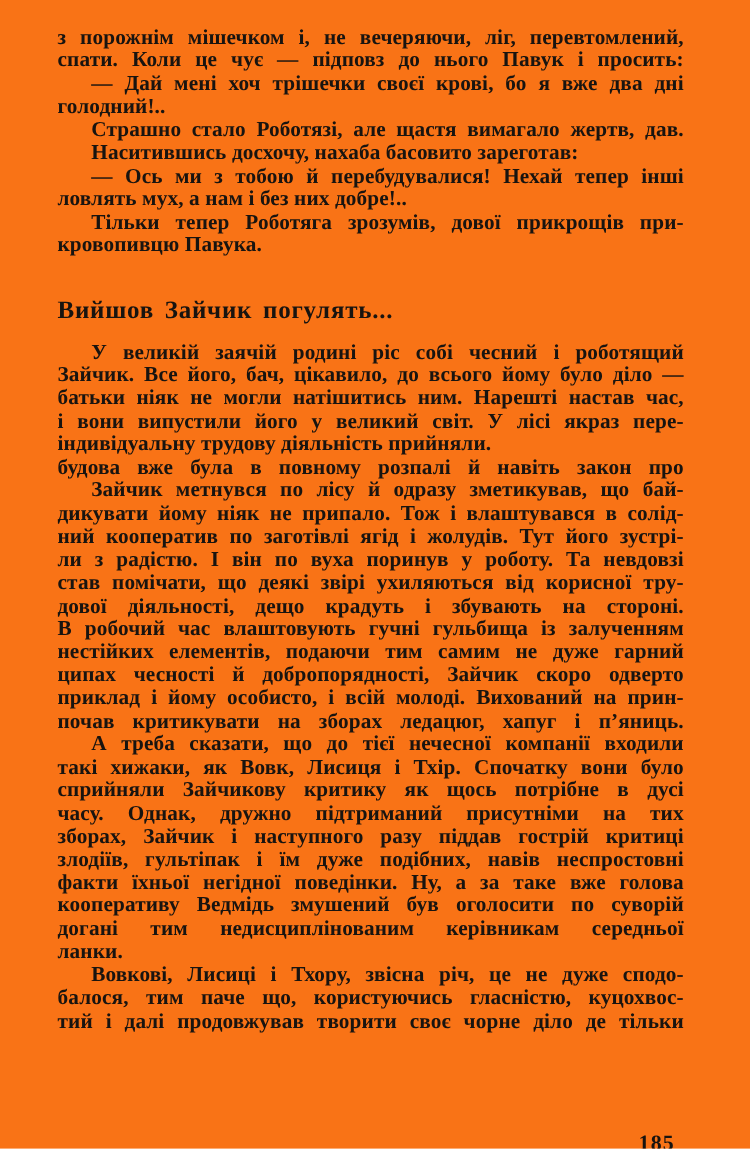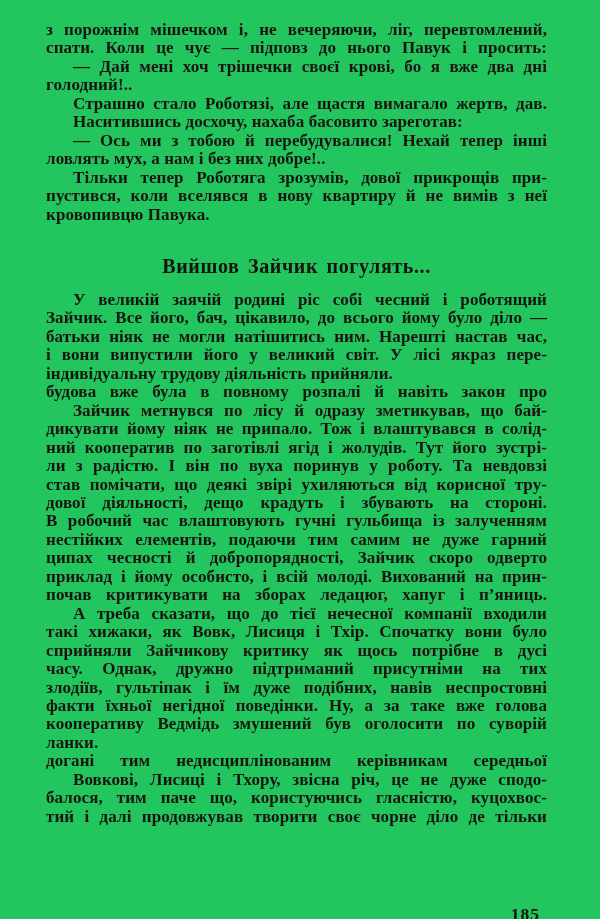--- a/index.html
+++ b/index.html
@@ -31,52 +31,51 @@
     white-space: normal;
   }
   .line.j {
     text-align: justify;
     text-align-last: justify;
   }
   .line.i {
     text-indent: 27px;
   }
   .story-heading {
-    text-align: center;
+    text-align: left;
     font-size: 20px;
     line-height: 24px;
     margin-top: 30px;
     margin-bottom: 13px;
     letter-spacing: 0.6px;
     word-spacing: 3px;
   }
   .page-number {
     position: absolute;
     right: 60px;
     top: 904px;
     font-size: 17.5px;
     letter-spacing: 1px;
   }
 </style>
 </head>
 <body>
 
-<div class="book-page" style="background: #22c55e; color: rgb(24, 20, 16);">
+<div class="book-page" style="background: #f97316; color: rgb(24, 20, 16);">
   <div class="text-col">
     <div>
         <div class="line j">з порожнім мішечком і, не вечеряючи, ліг, перевтомлений,</div>
         <div class="line j">спати. Коли це чує — підповз до нього Павук і просить:</div>
         <div class="line j i">— Дай мені хоч трішечки своєї крові, бо я вже два дні</div>
         <div class="line">голодний!..</div>
         <div class="line j i">Страшно стало Роботязі, але щастя вимагало жертв, дав.</div>
         <div class="line i">Наситившись досхочу, нахаба басовито зареготав:</div>
         <div class="line j i">— Ось ми з тобою й перебудувалися! Нехай тепер інші</div>
         <div class="line">ловлять мух, а нам і без них добре!..</div>
         <div class="line j i">Тільки тепер Роботяга зрозумів, дової прикрощів при-</div>
-        <div class="line j">пустився, коли вселявся в нову квартиру й не вимів з неї</div>
         <div class="line">кровопивцю Павука.</div>
       </div>
     <div class="story-heading">Вийшов Зайчик погулять...</div>
     <div>
         <div class="line j i">У великій заячій родині ріс собі чесний і роботящий</div>
         <div class="line j">Зайчик. Все його, бач, цікавило, до всього йому було діло —</div>
         <div class="line j">батьки ніяк не могли натішитись ним. Нарешті настав час,</div>
         <div class="line j">і вони випустили його у великий світ. У лісі якраз пере-</div>
         <div class="line">індивідуальну трудову діяльність прийняли.</div>
         <div class="line j">будова вже була в повному розпалі й навіть закон про</div>
@@ -88,24 +87,25 @@
         <div class="line j">дової діяльності, дещо крадуть і збувають на стороні.</div>
         <div class="line j">В робочий час влаштовують гучні гульбища із залученням</div>
         <div class="line j">нестійких елементів, подаючи тим самим не дуже гарний</div>
         <div class="line j">ципах чесності й добропорядності, Зайчик скоро одверто</div>
         <div class="line j">приклад і йому особисто, і всій молоді. Вихований на прин-</div>
         <div class="line j">почав критикувати на зборах ледацюг, хапуг і п’яниць.</div>
         <div class="line j i">А треба сказати, що до тієї нечесної компанії входили</div>
         <div class="line j">такі хижаки, як Вовк, Лисиця і Тхір. Спочатку вони було</div>
         <div class="line j">сприйняли Зайчикову критику як щось потрібне в дусі</div>
         <div class="line j">часу. Однак, дружно підтриманий присутніми на тих</div>
+        <div class="line j">зборах, Зайчик і наступного разу піддав гострій критиці</div>
         <div class="line j">злодіїв, гультіпак і їм дуже подібних, навів неспростовні</div>
         <div class="line j">факти їхньої негідної поведінки. Ну, а за таке вже голова</div>
         <div class="line j">кооперативу Ведмідь змушений був оголосити по суворій</div>
+        <div class="line j">догані тим недисциплінованим керівникам середньої</div>
         <div class="line">ланки.</div>
-        <div class="line j">догані тим недисциплінованим керівникам середньої</div>
         <div class="line j i">Вовкові, Лисиці і Тхору, звісна річ, це не дуже сподо-</div>
         <div class="line j">балося, тим паче що, користуючись гласністю, куцохвос-</div>
         <div class="line j">тий і далі продовжував творити своє чорне діло де тільки</div>
       </div>
   </div>
   <div class="page-number">185</div>
 </div>
 
 </body></html>

